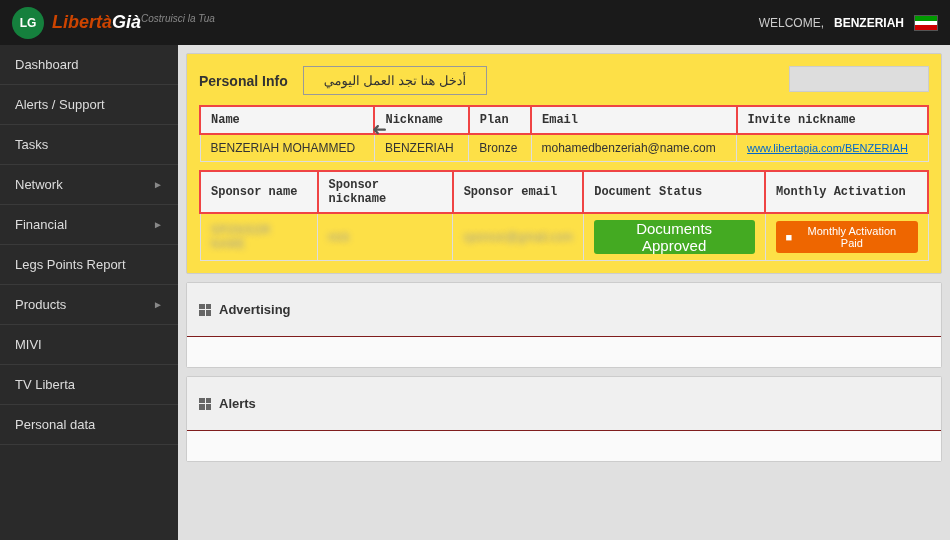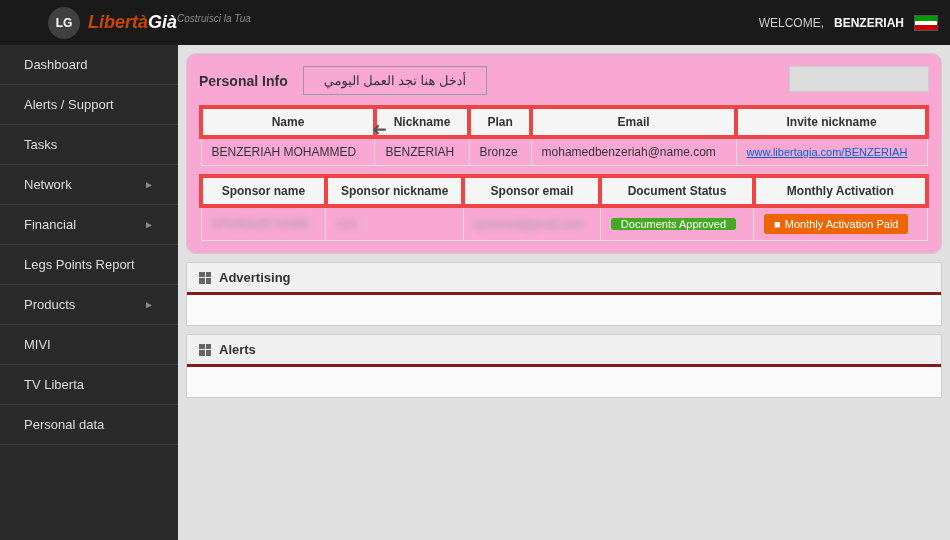--- a/index.html
+++ b/index.html
@@ -15,29 +15,28 @@
       padding: 0 12px;
     }
     .logo-area {
       display: flex;
       align-items: center;
       gap: 8px;
     }
     .logo-icon {
       width: 32px;
       height: 32px;
-      background: #404040;
+      background: #15803d;
       border-radius: 50%;
       display: flex;
       align-items: center;
       justify-content: center;
       color: white;
       font-weight: bold;
       font-size: 12px;
-      margin-left: 36px;
     }
     .logo-text {
       color: white;
       font-size: 18px;
       font-weight: bold;
       font-style: italic;
     }
     .logo-text span { color: #cc4400; }
     .header-right {
       display: flex;
@@ -61,45 +60,45 @@
     .sidebar {
       width: 178px;
       background: #2a2a2a;
       flex-shrink: 0;
       overflow-y: auto;
     }
     .sidebar-item {
       display: flex;
       align-items: center;
       justify-content: space-between;
-      padding: 12px 24px;
+      padding: 12px 15px;
       color: #ddd;
       font-size: 13px;
       border-bottom: 1px solid #3a3a3a;
       cursor: pointer;
     }
     .sidebar-arrow {
       color: #888;
       font-size: 10px;
     }
 
     
     .main {
       flex: 1;
       background: #e0e0e0;
       overflow-y: auto;
       padding: 0;
     }
 
     
     .section {
-      background: #f9a8d4;
+      background: #fde047;
       margin: 8px;
       border: 1px solid #ccc;
-      border-radius: 10px;
+      border-radius: 2px;
     }
 
     
     .personal-info-top {
       padding: 12px;
       position: relative;
     }
     .info-title-row {
       display: flex;
       align-items: center;
@@ -120,39 +119,40 @@
     }
 
     
     .info-table {
       width: 100%;
       border-collapse: collapse;
       font-size: 12px;
     }
     .info-table th {
       background: #f5f5f5;
-      border: 4px solid #ef4444;
+      border: 2px solid #ef4444;
       padding: 6px 10px;
-      text-align: center;
-      font-weight: bold;
-      color: #333;
+      text-align: left;
+      font-weight: bold;
+      color: #333;
+      font-family: Liberation Mono, monospace;
     }
     .info-table td {
       border: 1px solid #ddd;
       padding: 6px 10px;
       color: #333;
     }
     .invite-link { color: #0066cc; font-size: 11px; }
     .btn-green {
       background: #44aa22;
       color: white;
       border: none;
       padding: 0 10px;
       border-radius: 3px;
-      font-size: 11px;
+      font-size: 15px;
       cursor: pointer;
     }
     .btn-monthly {
       background: #ee6600;
       color: white;
       border: none;
       padding: 4px 10px;
       border-radius: 3px;
       font-size: 11px;
       cursor: pointer;
@@ -164,22 +164,22 @@
 
     
     .adv-section {
       background: white;
       margin: 8px;
       border: 1px solid #ccc;
       border-radius: 2px;
     }
     .adv-header {
       background: #f0f0f0;
-      border-bottom: 3px solid #7f1d1d;
-      padding: 7px 12px;
+      border-bottom: 1px solid #7f1d1d;
+      padding: 19px 12px;
       display: flex;
       align-items: center;
       gap: 8px;
       font-weight: bold;
       font-size: 13px;
       color: #333;
     }
     .adv-body {
       padding: 15px;
       min-height: 30px;

